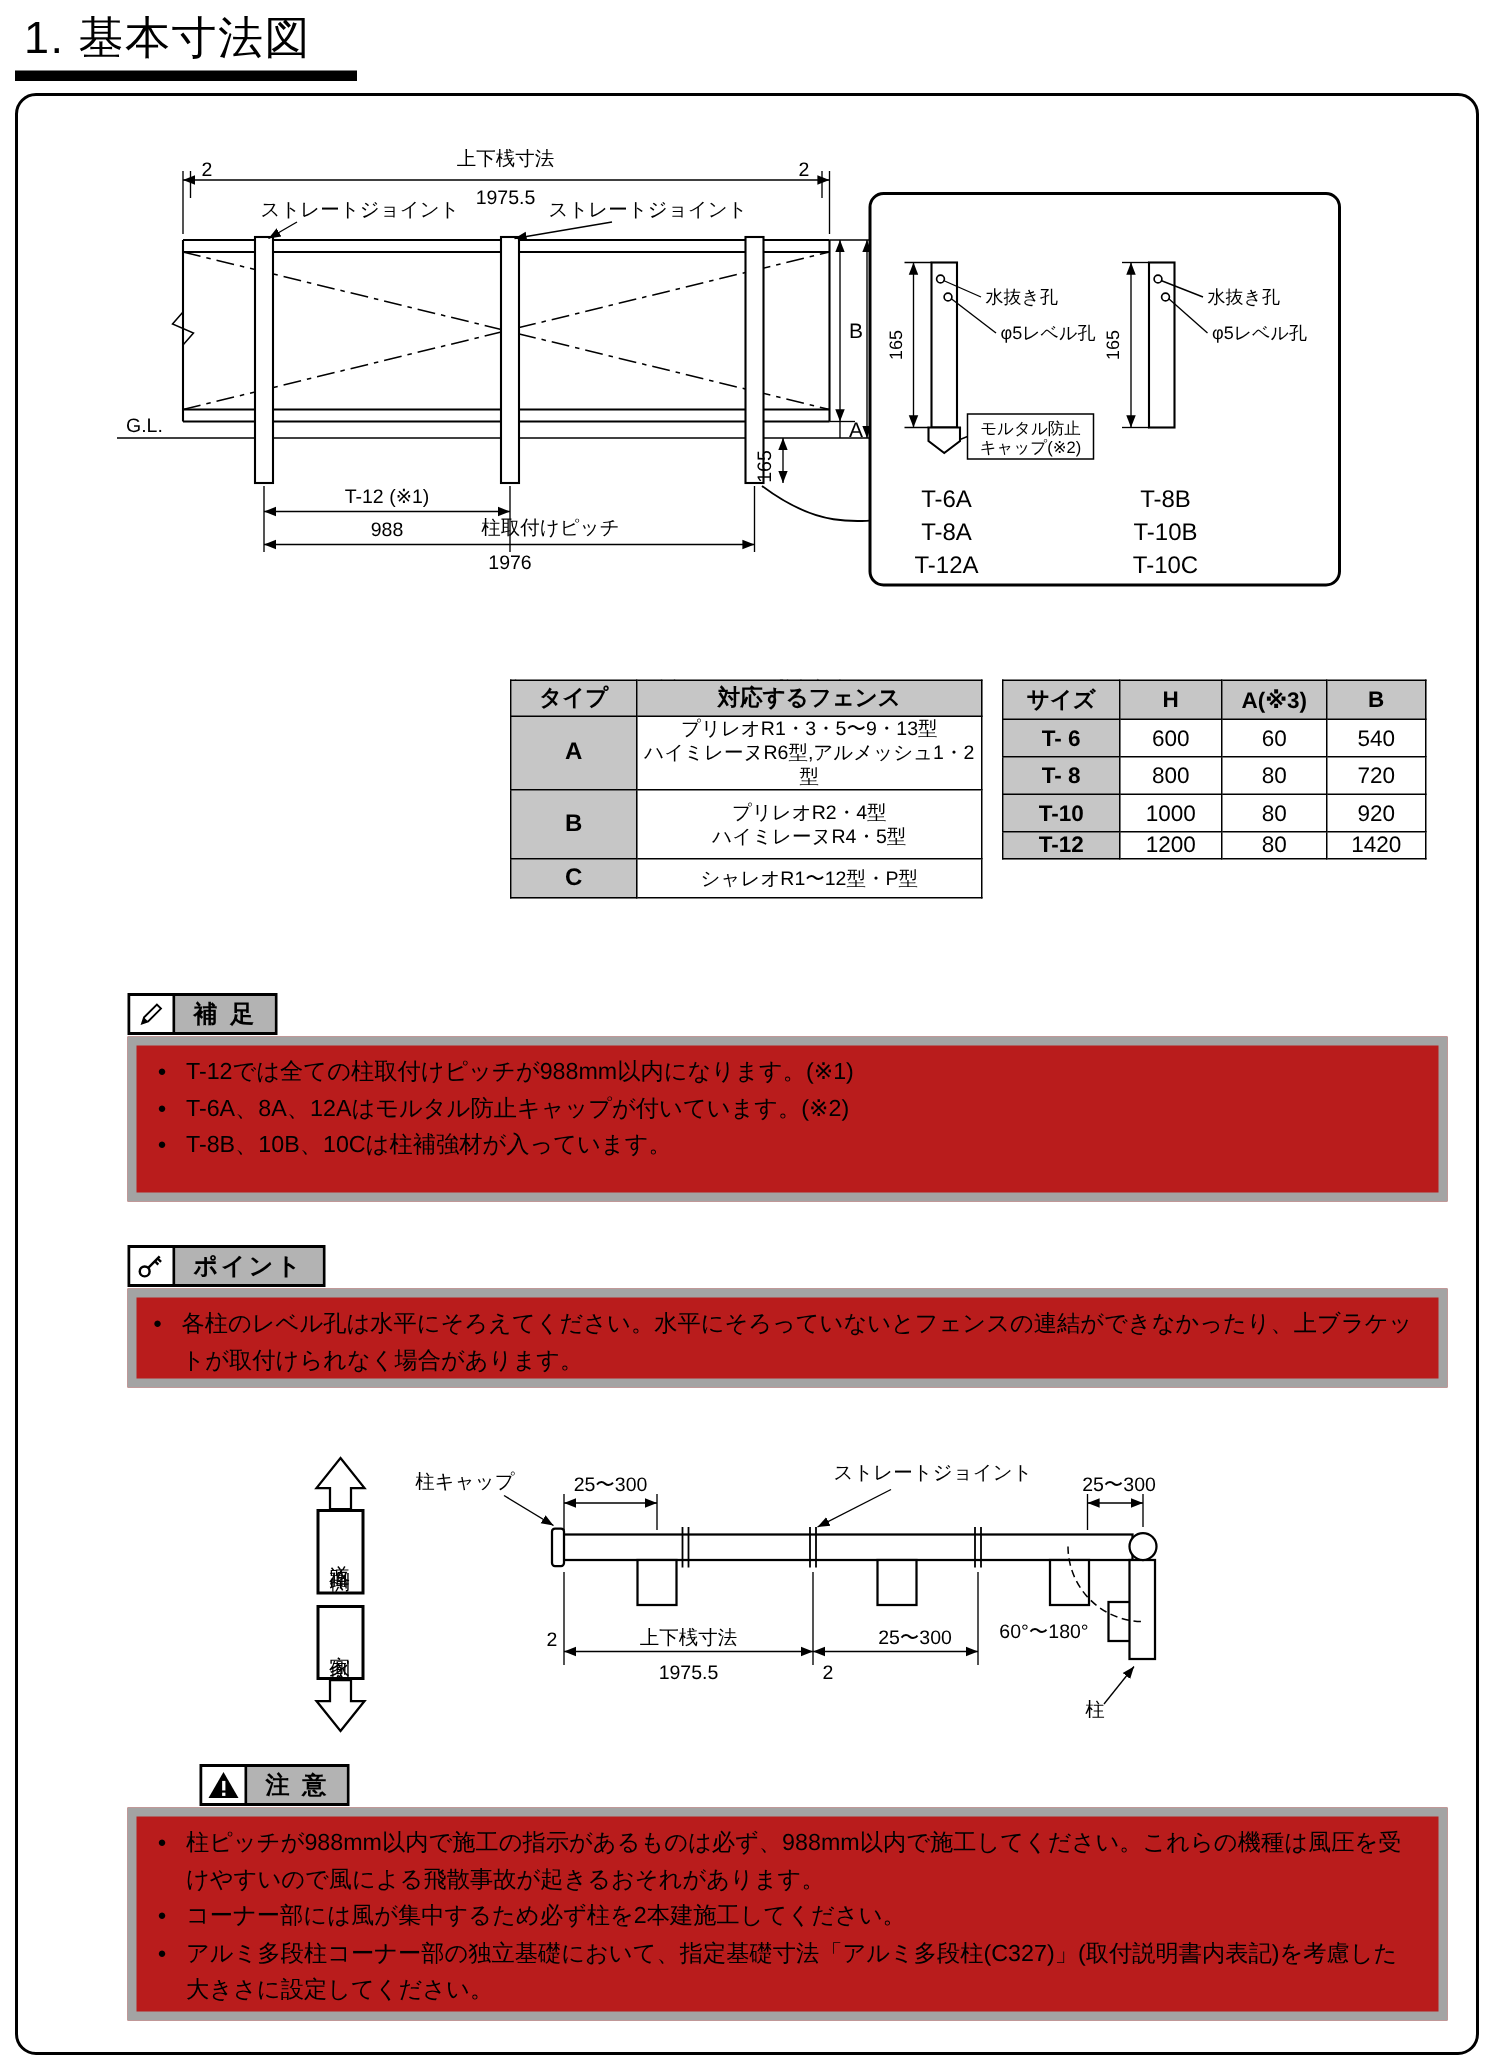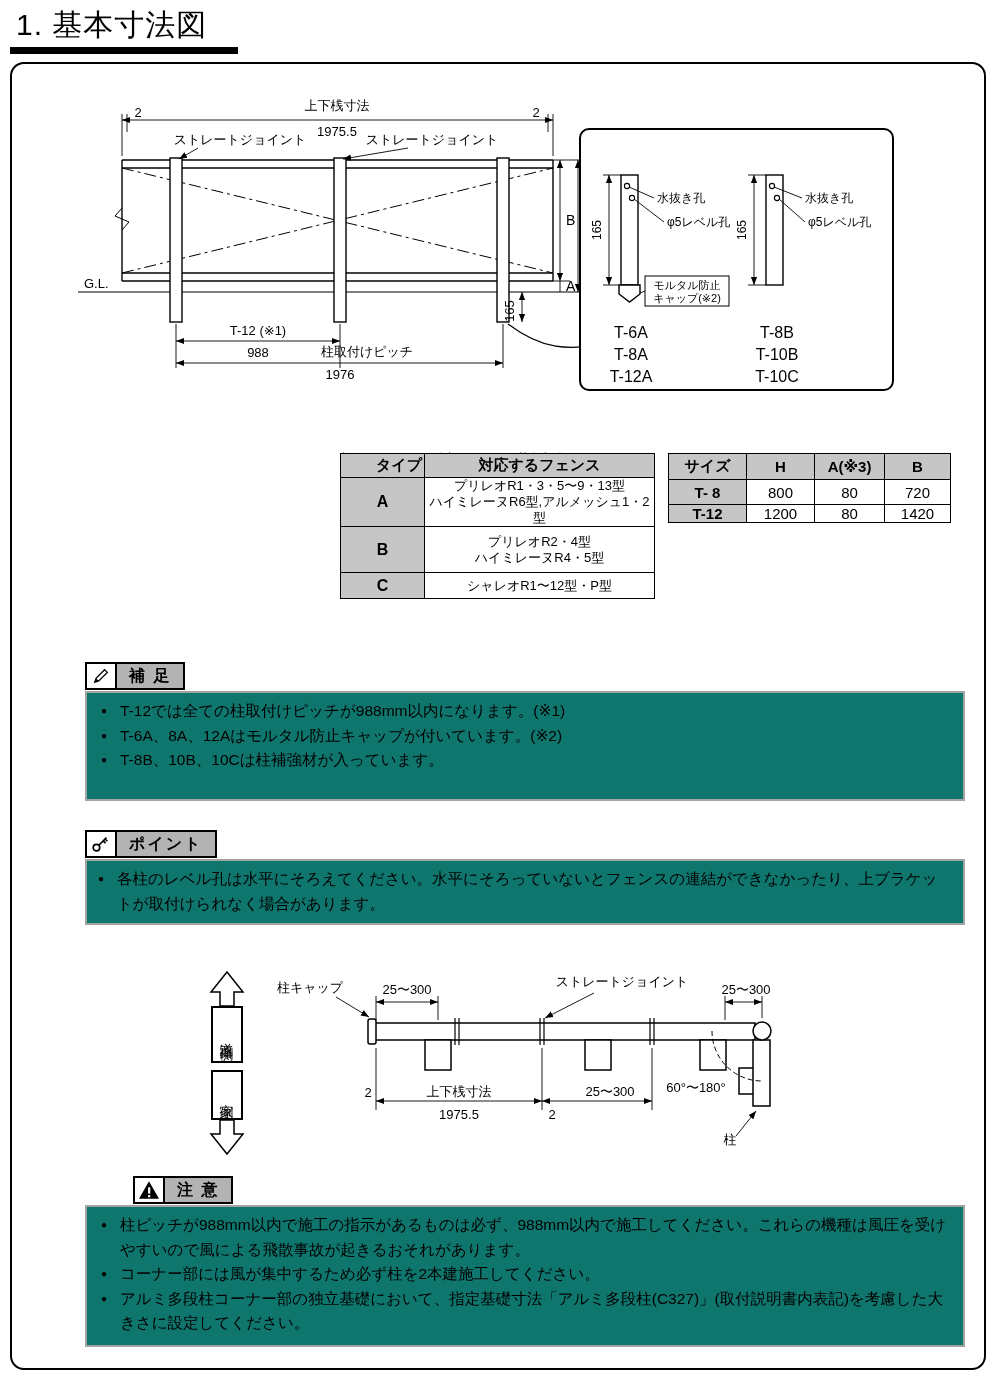--- a/index.html
+++ b/index.html
@@ -25,21 +25,21 @@
   .type-cell { font-size:16px; font-weight:bold; }
   .fence-cell { font-size:13px; line-height:16px; }
   .size-table th { font-size:15px; font-weight:bold; }
   .size-table .rowlabel { font-size:15px; font-weight:bold; }
   .size-table td { font-size:15px; }
   .caption { position:absolute; font-size:15px; }
 
   .note-badge { position:absolute; display:flex; height:28px; border:2px solid #000; background:#fff; align-items:stretch; }
   .badge-icon { width:30px; display:flex; align-items:center; justify-content:center; border-right:2px solid #000; background:#fff; }
   .badge-label { display:flex; align-items:center; padding:0 12px; background:#b3b3b3; font-size:16px; font-weight:bold; letter-spacing:2px; }
-  .note-box { position:absolute; border:2px solid #a3a3a3; background:#0f766e; padding:6px 14px; }
+  .note-box { position:absolute; border:6px solid #a3a3a3; background:#b91c1c; padding:6px 14px; }
   .bullets { list-style:none; font-size:15.5px; line-height:24.5px; }
   .bullets li { position:relative; padding-left:19px; }
   .bullets li::before { content:"●"; position:absolute; left:0; top:0; font-size:10px; line-height:24.5px; }
 
   .vbox { position:absolute; width:32px; border:2px solid #000; background:#fff; display:flex; align-items:center; justify-content:center; }
   .vbox span { writing-mode:vertical-rl; text-orientation:upright; font-size:14px; letter-spacing:2px; }
 </style>
 </head>
 <body>
 
@@ -161,21 +161,21 @@
         <text x="196" y="252" text-anchor="middle">T-10C</text>
       </g>
     </svg>
   </div>
 
   <div class="caption" style="left:340px; top:451px;">部品セット、端部キャップ対応表</div>
 
   <table class="parts-table" style="left:340px; top:453px; width:315px;">
     <tbody>
         <tr style="height:24px;">
-      <th class="gray" style="width:84px;text-align:right;">タイプ</th>
+      <th class="gray" style="width:84px;">タイプ</th>
       <th class="gray">対応するフェンス</th>
     </tr>
     <tr style="height:46px;">
       <td class="gray type-cell">A</td>
       <td class="fence-cell">
         <div>プリレオR1・3・5〜9・13型</div>
         <div>ハイミレーヌR6型,アルメッシュ1・2型</div>
       </td>
     </tr>
     <tr style="height:46px;">
@@ -196,24 +196,36 @@
 
   <table class="size-table" style="left:668px; top:453px; width:282px;">
     <tbody>
         <tr style="height:26px;">
       <th class="gray" style="width:78px;">サイズ</th>
       <th class="gray" style="width:68px;">H</th>
       <th class="gray" style="width:70px;">A(※3)</th>
       <th class="gray" style="width:66px;">B</th>
     </tr>
     <tr style="height:25px;">
+      <td class="gray rowlabel">T- 6</td>
+      <td>600</td>
+      <td>60</td>
+      <td>540</td>
+    </tr>
+    <tr style="height:25px;">
       <td class="gray rowlabel">T- 8</td>
       <td>800</td>
       <td>80</td>
       <td>720</td>
+    </tr>
+    <tr style="height:25px;">
+      <td class="gray rowlabel">T-10</td>
+      <td>1000</td>
+      <td>80</td>
+      <td>920</td>
     </tr>
     <tr style="height:14px;">
       <td class="gray rowlabel">T-12</td>
       <td>1200</td>
       <td>80</td>
       <td>1420</td>
     </tr>
   </tbody>
     </table>
 

